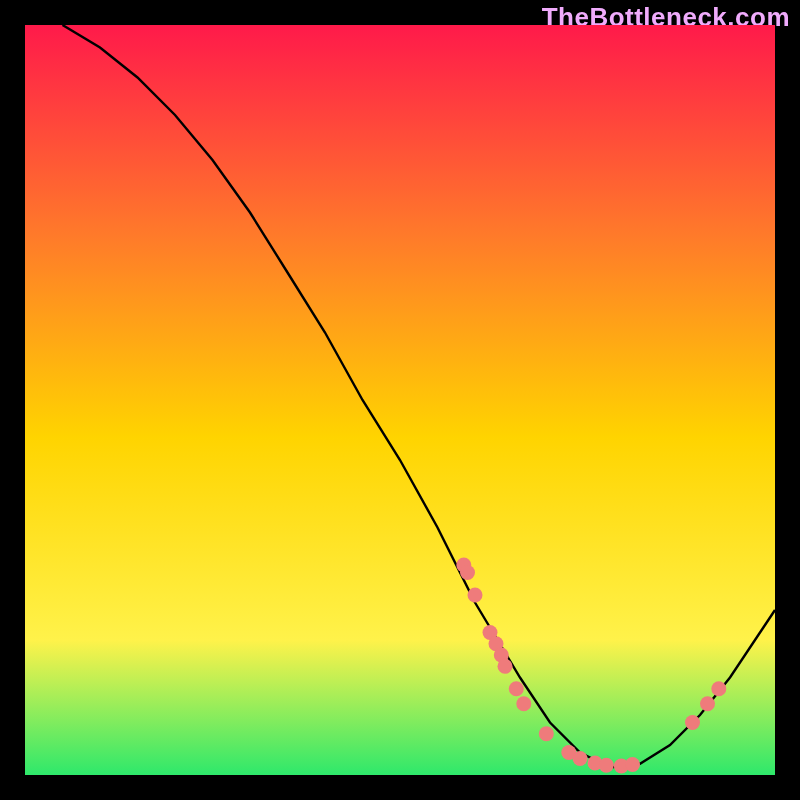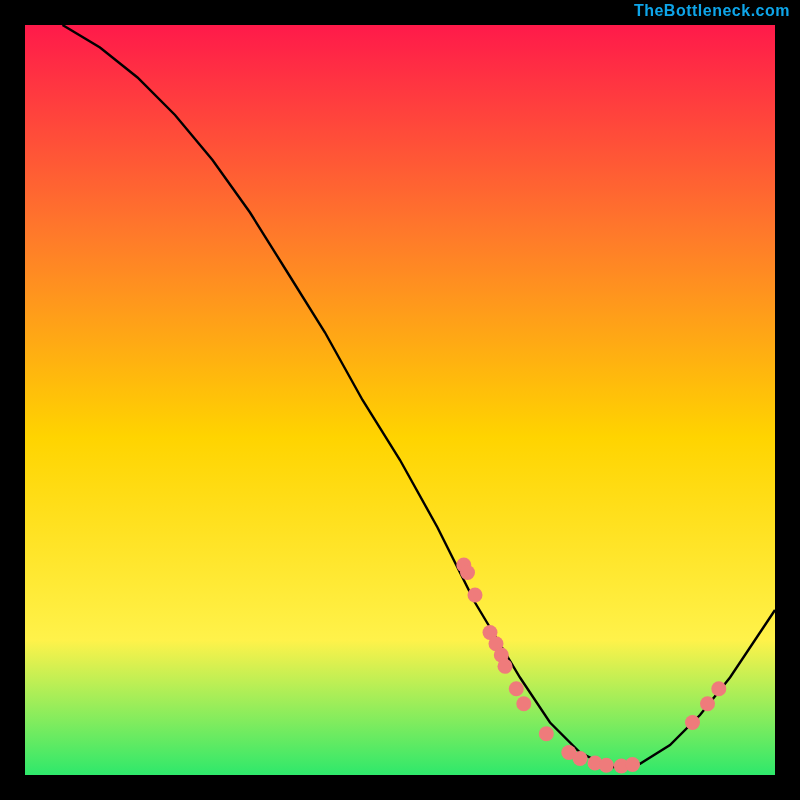--- a/index.html
+++ b/index.html
@@ -13,22 +13,22 @@
   }
   .stage {
     position: relative;
     width: 800px;
     height: 800px;
   }
   .watermark {
     position: absolute;
     top: 2px;
     right: 10px;
-    color: #0ea5e9;
-    font-size: 16px;
+    color: #f0abfc;
+    font-size: 26px;
     font-weight: bold;
     letter-spacing: 0.5px;
     user-select: none;
   }
   .plot {
     position: absolute;
     left: 25px;
     top: 25px;
     width: 750px;
     height: 750px;

